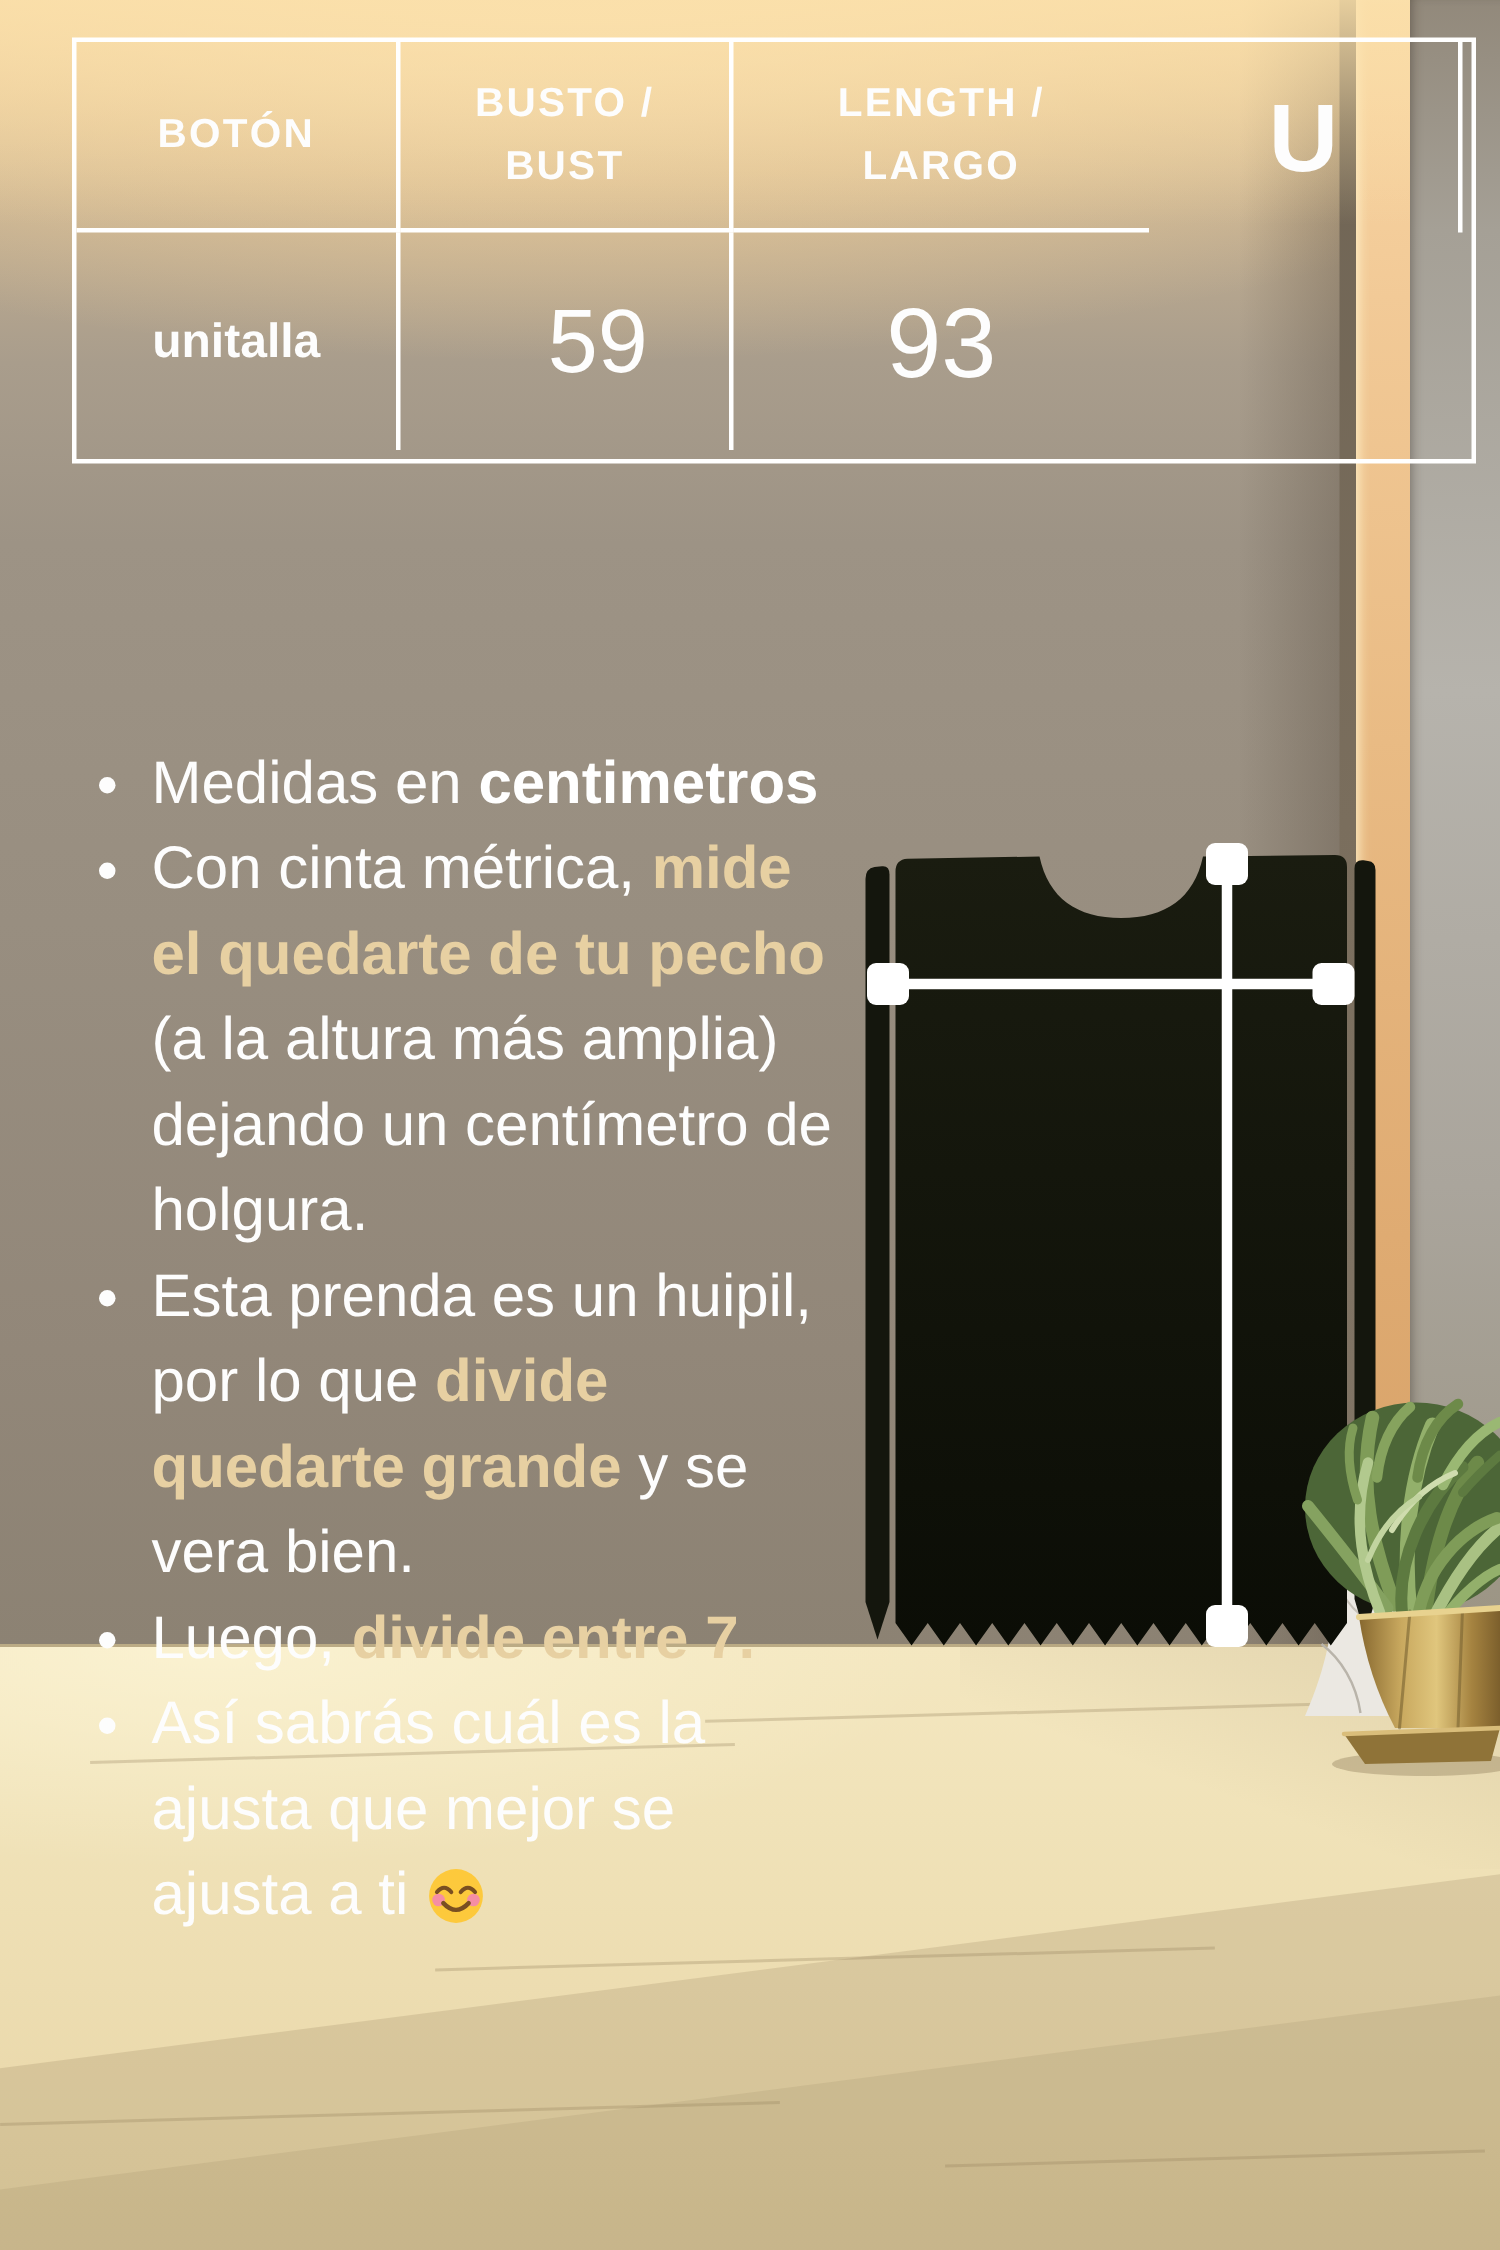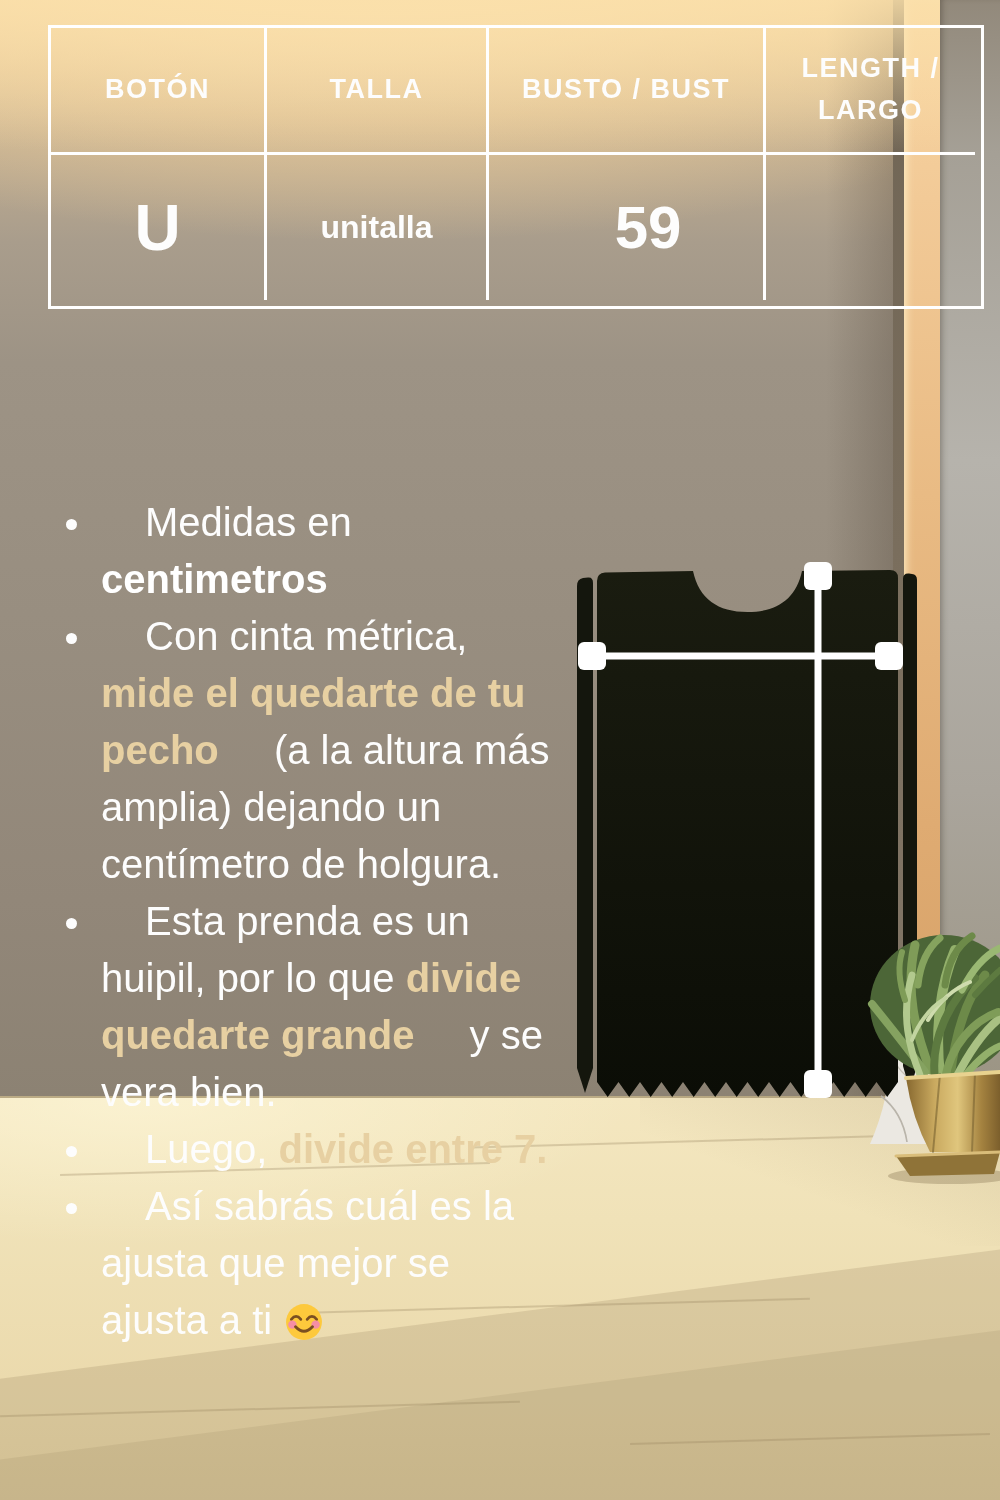--- a/index.html
+++ b/index.html
@@ -79,31 +79,31 @@
   .cell{display:flex;align-items:center;justify-content:center;text-align:center;box-sizing:border-box;}
   .cell.hr{border-bottom:3px solid #ffffff;}
   .cell.cr{border-right:3px solid #ffffff;}
   .th{
     color:#fdfdfd;font-weight:700;font-size:27px;letter-spacing:1.5px;line-height:1.55;
     padding:0 14px;
   }
   .val{color:#fdfdfd;}
   .val-boton{font-size:64px;font-weight:700;}
   .val-talla{font-size:32px;font-weight:700;}
-  .val-busto{font-size:60px;font-weight:700;margin-left:44px;}
+  .val-busto{font-size:60px;font-weight:400;margin-left:44px;}
   .val-largo{font-size:66px;font-weight:400;}
   
   .instructions{
     left:48px;top:494px;width:517px;
     color:#fdfdfd;font-size:40px;line-height:57px;
   }
   .instructions ul{margin:0;padding:0 0 0 47px;list-style:disc outside;}
   .instructions li{margin:0;padding-left:6px;}
   .instructions li::marker{color:#fdfdfd;font-size:36px;}
-  .seg-n{font-weight:400;color:#fdfdfd;margin-left:44px;}
+  .seg-n{font-weight:400;color:#fdfdfd;}
   .seg-bw{font-weight:700;color:#ffffff;}
   .seg-bt{font-weight:700;color:#e7d0a2;}
   .emoji-face{display:inline-block;width:38px;height:38px;vertical-align:-7px;margin-left:2px;}
 </style>
 </head>
 <body>
 
 <div class="canvas">
 
   <div class="abs wall"></div>
@@ -183,26 +183,26 @@
       <line x1="818" y1="576" x2="818" y2="1084" stroke-width="7"></line>
       <rect x="578" y="642" width="28" height="28" rx="6" stroke="none"></rect>
       <rect x="875" y="642" width="28" height="28" rx="6" stroke="none"></rect>
       <rect x="804" y="562" width="28" height="28" rx="6" stroke="none"></rect>
       <rect x="804" y="1070" width="28" height="28" rx="6" stroke="none"></rect>
     </g>
   </svg>
 
   <div class="abs size-table">
     <div class="cell hr cr th">BOTÓN</div>
-    <div class="cell hr cr th">TALLA</div>
     <div class="cell hr cr th">BUSTO / BUST</div>
     <div class="cell hr th">LENGTH / LARGO</div>
     <div class="cell cr val val-boton">U</div>
     <div class="cell cr val val-talla">unitalla</div>
     <div class="cell cr val val-busto">59</div>
+    <div class="cell val val-largo">93</div>
   </div>
 
   <div class="abs instructions">
     <ul>
       <li><span class="seg-n">Medidas en </span><span class="seg-bw">centimetros</span></li>
       <li><span class="seg-n">Con cinta métrica, </span><span class="seg-bt">mide el quedarte de tu pecho</span><span class="seg-n"> (a la altura más amplia) dejando un centímetro de holgura.</span></li>
       <li><span class="seg-n">Esta prenda es un huipil, por lo que </span><span class="seg-bt">divide quedarte grande</span><span class="seg-n"> y se vera bien.</span></li>
       <li><span class="seg-n">Luego, </span><span class="seg-bt">divide entre 7.</span></li>
       <li><span class="seg-n">Así sabrás cuál es la ajusta que mejor se ajusta a ti </span>
   <span class="emoji-face"><svg viewBox="0 0 36 36" width="38" height="38" aria-hidden="true">

